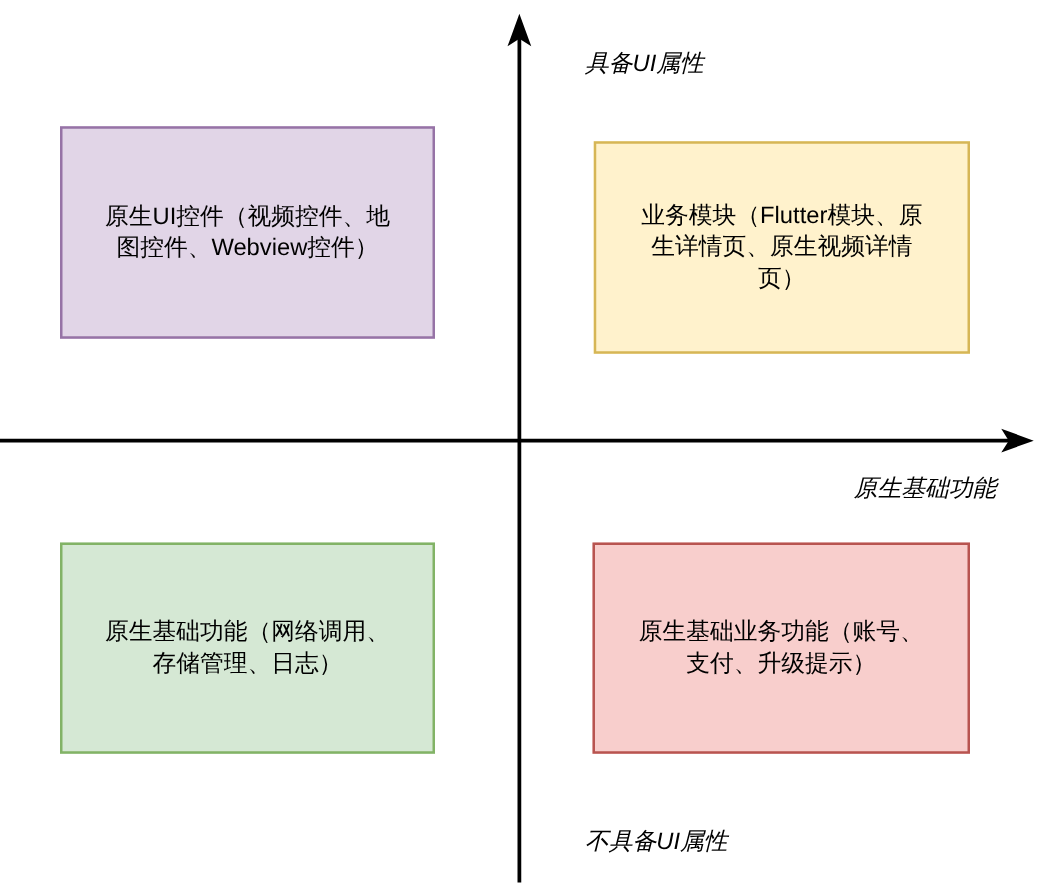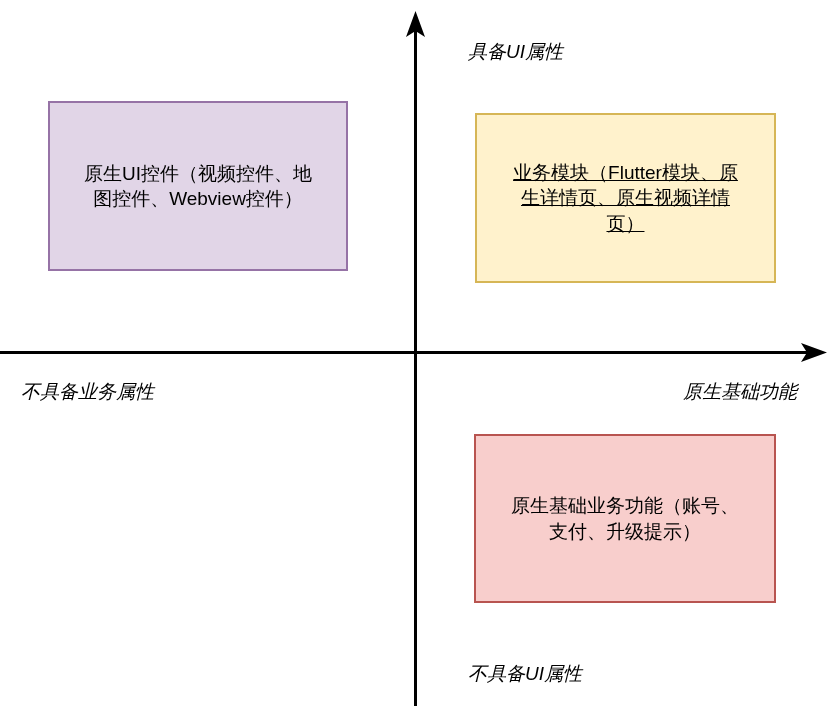--- a/index.html
+++ b/index.html
@@ -52,21 +52,20 @@
     left: 48px;
     top: 101px;
     width: 300px;
     height: 170px;
   }
   #box-top-right {
     left: 475px;
     top: 113px;
     width: 301px;
     height: 170px;
-    text-decoration: underline;
   }
   #box-bottom-left {
     left: 48px;
     top: 434px;
     width: 300px;
     height: 169px;
   }
   #box-bottom-right {
     left: 474px;
     top: 434px;
@@ -108,27 +107,30 @@
     <span class="qbox-label">原生UI控件（视频控件、地
 图控件、Webview控件）</span>
   </div>
 
   <div class="qbox" id="box-top-right" style="background:#fff2cc; border-color:#d6b656;">
     <span class="qbox-label">业务模块（Flutter模块、原
 生详情页、原生视频详情
 页）</span>
   </div>
 
+  <div class="qbox" id="box-bottom-left" style="background:#d5e8d4; border-color:#82b366;">
+    <span class="qbox-label">原生基础功能（网络调用、
+存储管理、日志）</span>
+  </div>
 
   <div class="qbox" id="box-bottom-right" style="background:#f8cecc; border-color:#b85450;">
     <span class="qbox-label">原生基础业务功能（账号、
 支付、升级提示）</span>
   </div>
 
   <div class="axis-label" id="label-top">具备UI属性</div>
 
-  <div class="axis-label" id="label-left">不具备业务属性</div>
 
   <div class="axis-label" id="label-right">原生基础功能</div>
 
   <div class="axis-label" id="label-bottom">不具备UI属性</div>
 
 </div>
 
 </body></html>

